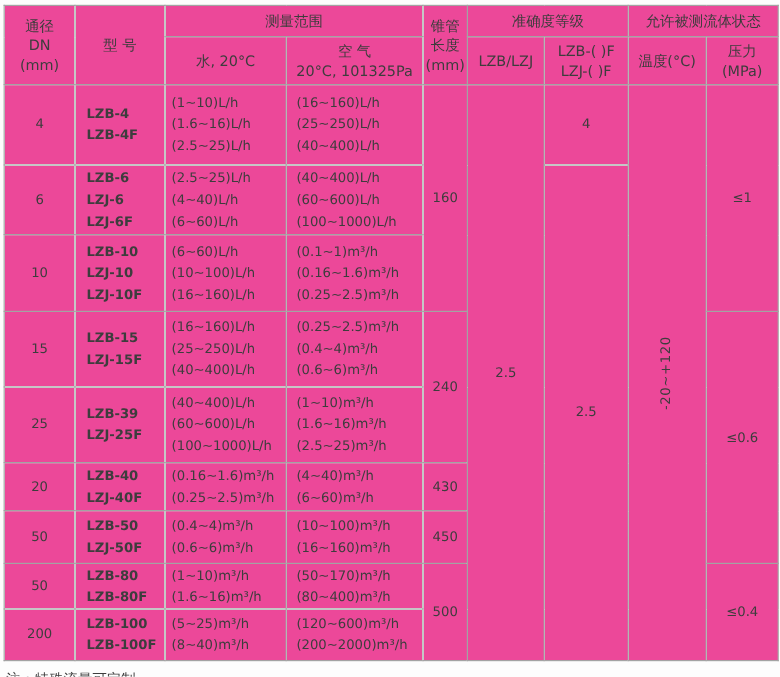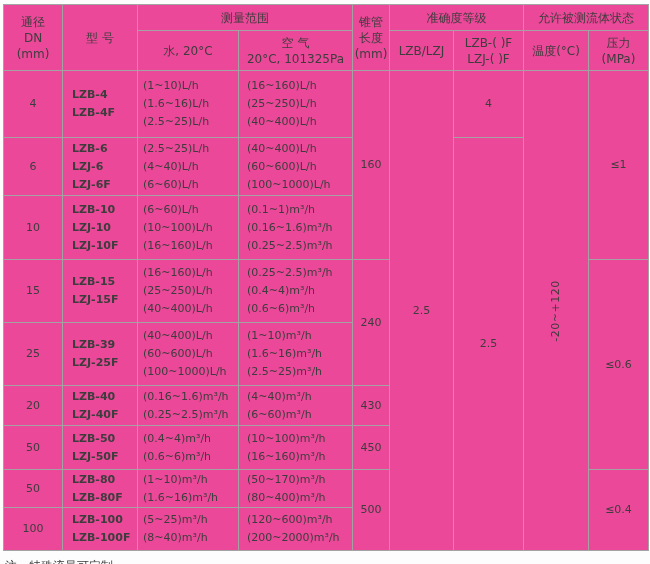--- a/index.html
+++ b/index.html
@@ -187,21 +187,21 @@
 LZB-80F</td>
     <td class="l pre pad-water">(1~10)m³/h
 (1.6~16)m³/h</td>
     <td class="l pre pad-air">(50~170)m³/h
 (80~400)m³/h</td>
     <td rowspan="2" class="c">500</td>
     <td rowspan="2" class="c">≤0.4</td>
   </tr>
 
   <tr style="height:43px">
-    <td class="c">100</td>
+    <td class="c">200</td>
     <td class="l pre pad-model">LZB-100
 LZB-100F</td>
     <td class="l pre pad-water">(5~25)m³/h
 (8~40)m³/h</td>
     <td class="l pre pad-air">(120~600)m³/h
 (200~2000)m³/h</td>
   </tr>
 </tbody>
   </table>
 

